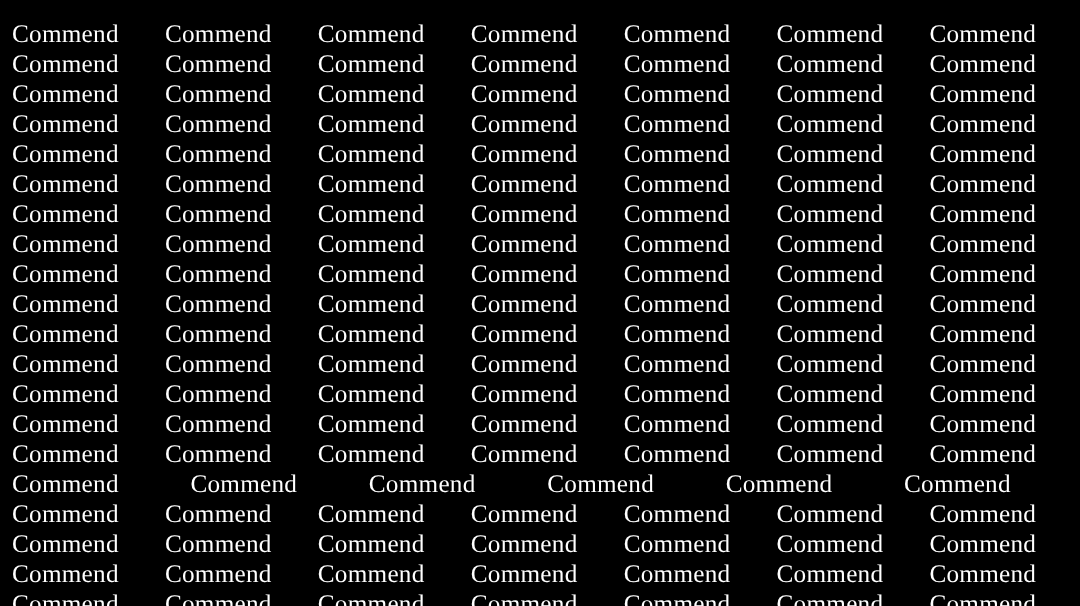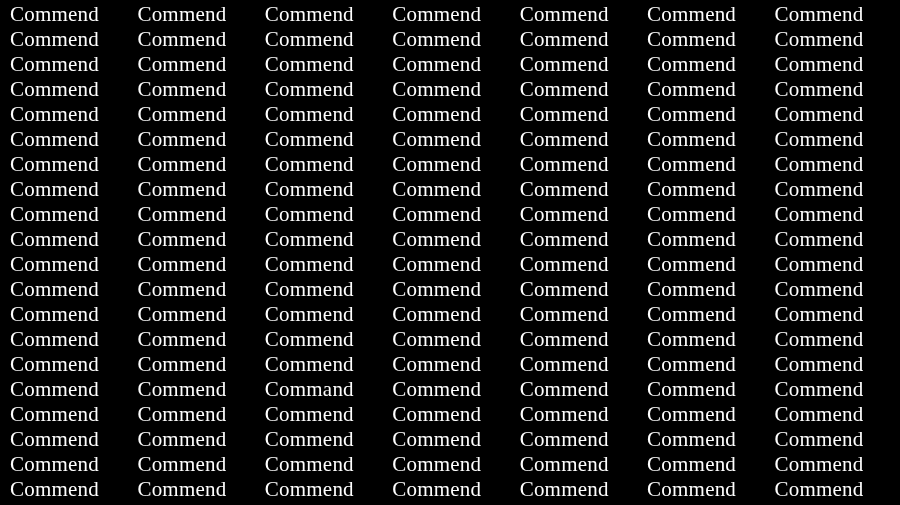--- a/index.html
+++ b/index.html
@@ -13,21 +13,21 @@
       color: #fff;
       display: flex;
       align-items: flex-start;
       justify-content: flex-start;
     }
     #grid-container {
       width: 900px;
       height: 449px;
       display: flex;
       flex-direction: column;
-      padding: 2px 4px;
+      padding: 16px 4px;
     }
     .grid-row {
       display: flex;
       flex-direction: row;
       flex: 1;
       align-items: center;
     }
     .cell {
       flex: 1;
       text-align: left;
@@ -175,21 +175,20 @@
       <span class="cell">Commend</span>
       <span class="cell">Commend</span>
       <span class="cell">Commend</span>
       <span class="cell">Commend</span>
       <span class="cell">Commend</span>
       <span class="cell">Commend</span>
     </div>
     <div class="grid-row">
       <span class="cell">Commend</span>
       <span class="cell">Commend</span>
-      <span class="cell highlight">Command</span>
       <span class="cell">Commend</span>
       <span class="cell">Commend</span>
       <span class="cell">Commend</span>
       <span class="cell">Commend</span>
     </div>
     <div class="grid-row">
       <span class="cell">Commend</span>
       <span class="cell">Commend</span>
       <span class="cell">Commend</span>
       <span class="cell">Commend</span>

